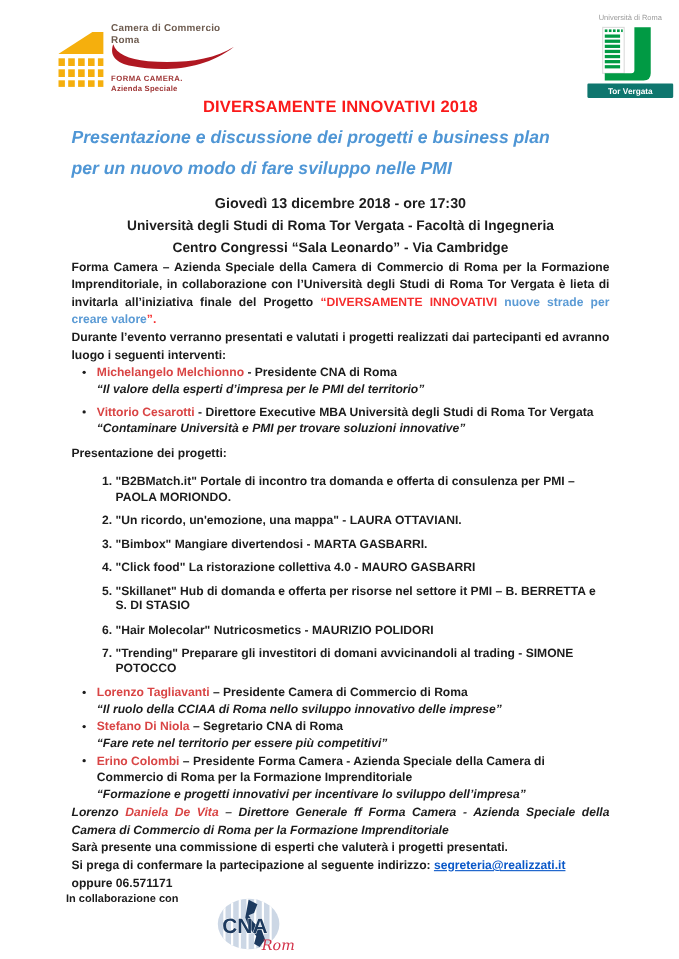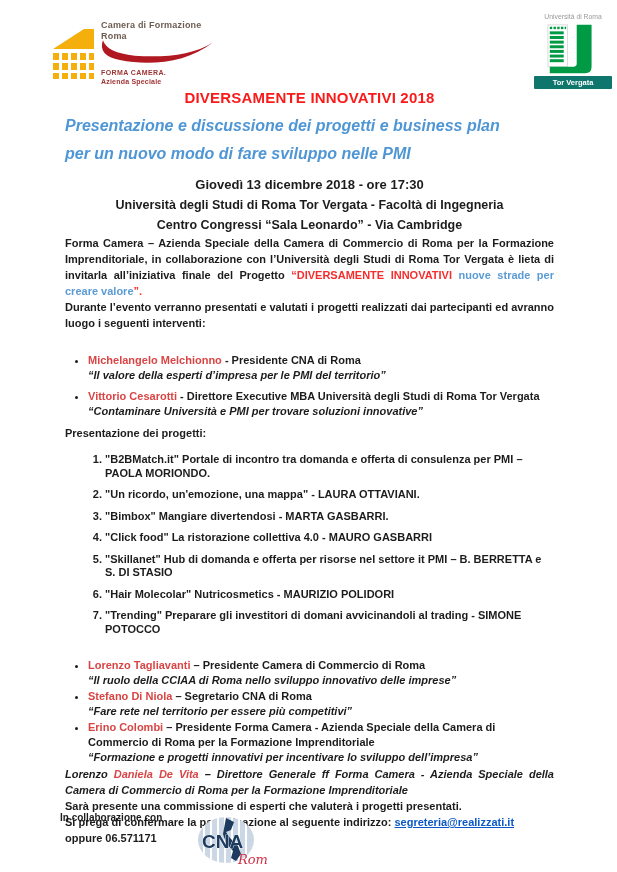--- a/index.html
+++ b/index.html
@@ -29,21 +29,21 @@
   .subtitle{margin-top:5px;text-align:left;color:#4f96d5;font-size:16px;font-weight:bold;font-style:italic;line-height:28px;}
   .event{margin-top:7px;text-align:center;font-weight:bold;line-height:20px;}
   .event .l1{font-size:13px;}
   .event .l2,.event .l3{font-size:12.5px;}
   p.body{margin:0;font-size:11px;font-weight:bold;line-height:16px;}
   .just{text-align:justify;}
   .intro{margin-top:11px;}
   .during{margin-top:14px;}
   .red-inline{color:#f52d2d;}
   .blue-inline{color:#5b9bd5;}
-  ul.speakers{margin:22px 0 0;padding-left:23px;list-style:disc;}
+  ul.speakers{margin:1px 0 0;padding-left:23px;list-style:disc;}
   ul.speakers li{margin-bottom:6px;font-size:11px;font-weight:bold;line-height:15px;}
   ul.speakers.tight li{margin-bottom:1px;}
   .spk-name{color:#d94545;}
   .spk-quote{font-style:italic;font-weight:bold;}
   .proj-heading{margin-top:16px;}
   ol.projects{margin:12px 0 0;padding-left:40px;}
   ol.projects li{margin-bottom:8px;font-size:11px;font-weight:bold;line-height:13.5px;}
   .moderator{margin-top:10px;font-style:italic;}
   .mod-name{color:#d94545;}
   .committee{margin-top:14px;}
@@ -73,21 +73,21 @@
           <rect x="27" y="37" width="6" height="7"></rect>
         <rect x="36" y="37" width="5" height="7"></rect>
         <rect x="0" y="47" width="6" height="6"></rect>
           <rect x="9" y="47" width="6" height="6"></rect>
         <rect x="18" y="47" width="6" height="6"></rect>
           <rect x="27" y="47" width="6" height="6"></rect>
         <rect x="36" y="47" width="5" height="6"></rect>
       </g>
     </svg>
     <div class="fc-col">
-      <div class="fc-name">Camera di Formazione</div>
+      <div class="fc-name">Camera di Commercio</div>
       <div class="fc-name">Roma</div>
       <svg class="fc-swoosh" width="118" height="28" viewBox="0 0 160 38">
         <path d="M8,3 C3,17 11,26 31,30 C71,38 122,34 157,6 C131,23 91,27 51,24 C26,21 12,15 8,3 Z" fill="#b01822"></path>
       </svg>
       <div class="fc-sub1">FORMA CAMERA.</div>
       <div class="fc-sub2">Azienda Speciale</div>
     </div>
   </div>
 
   <div class="logo-right">

